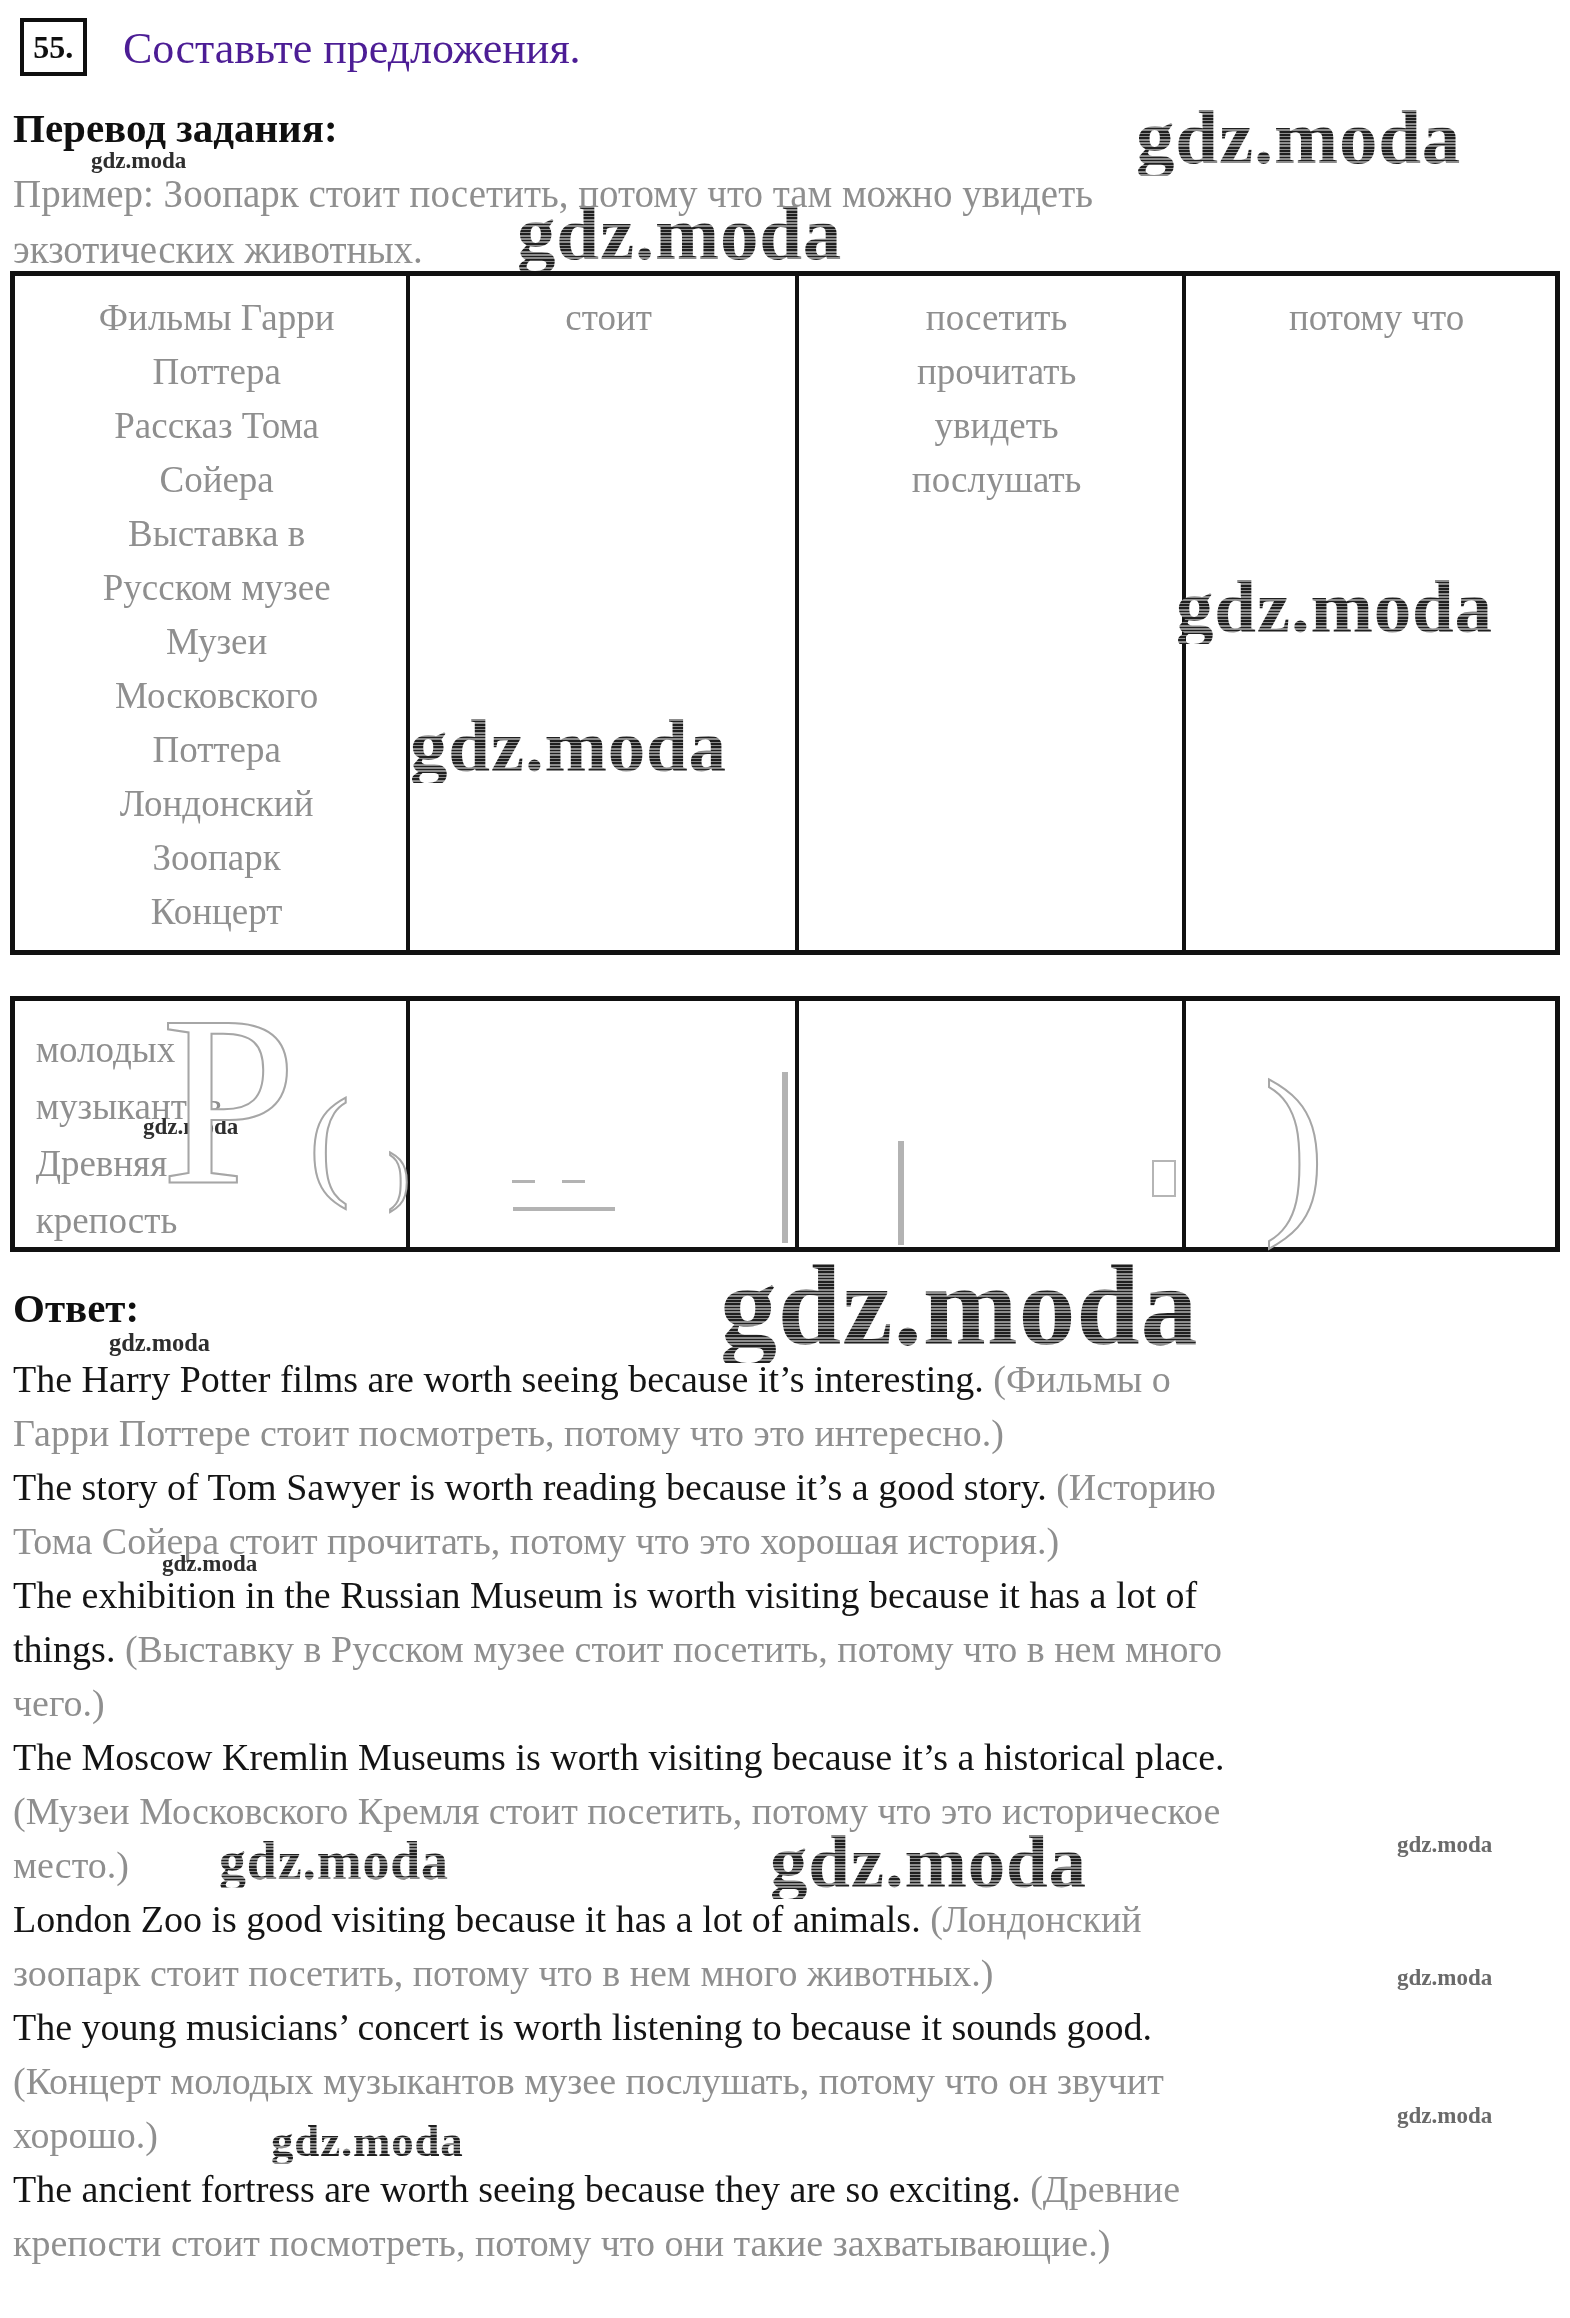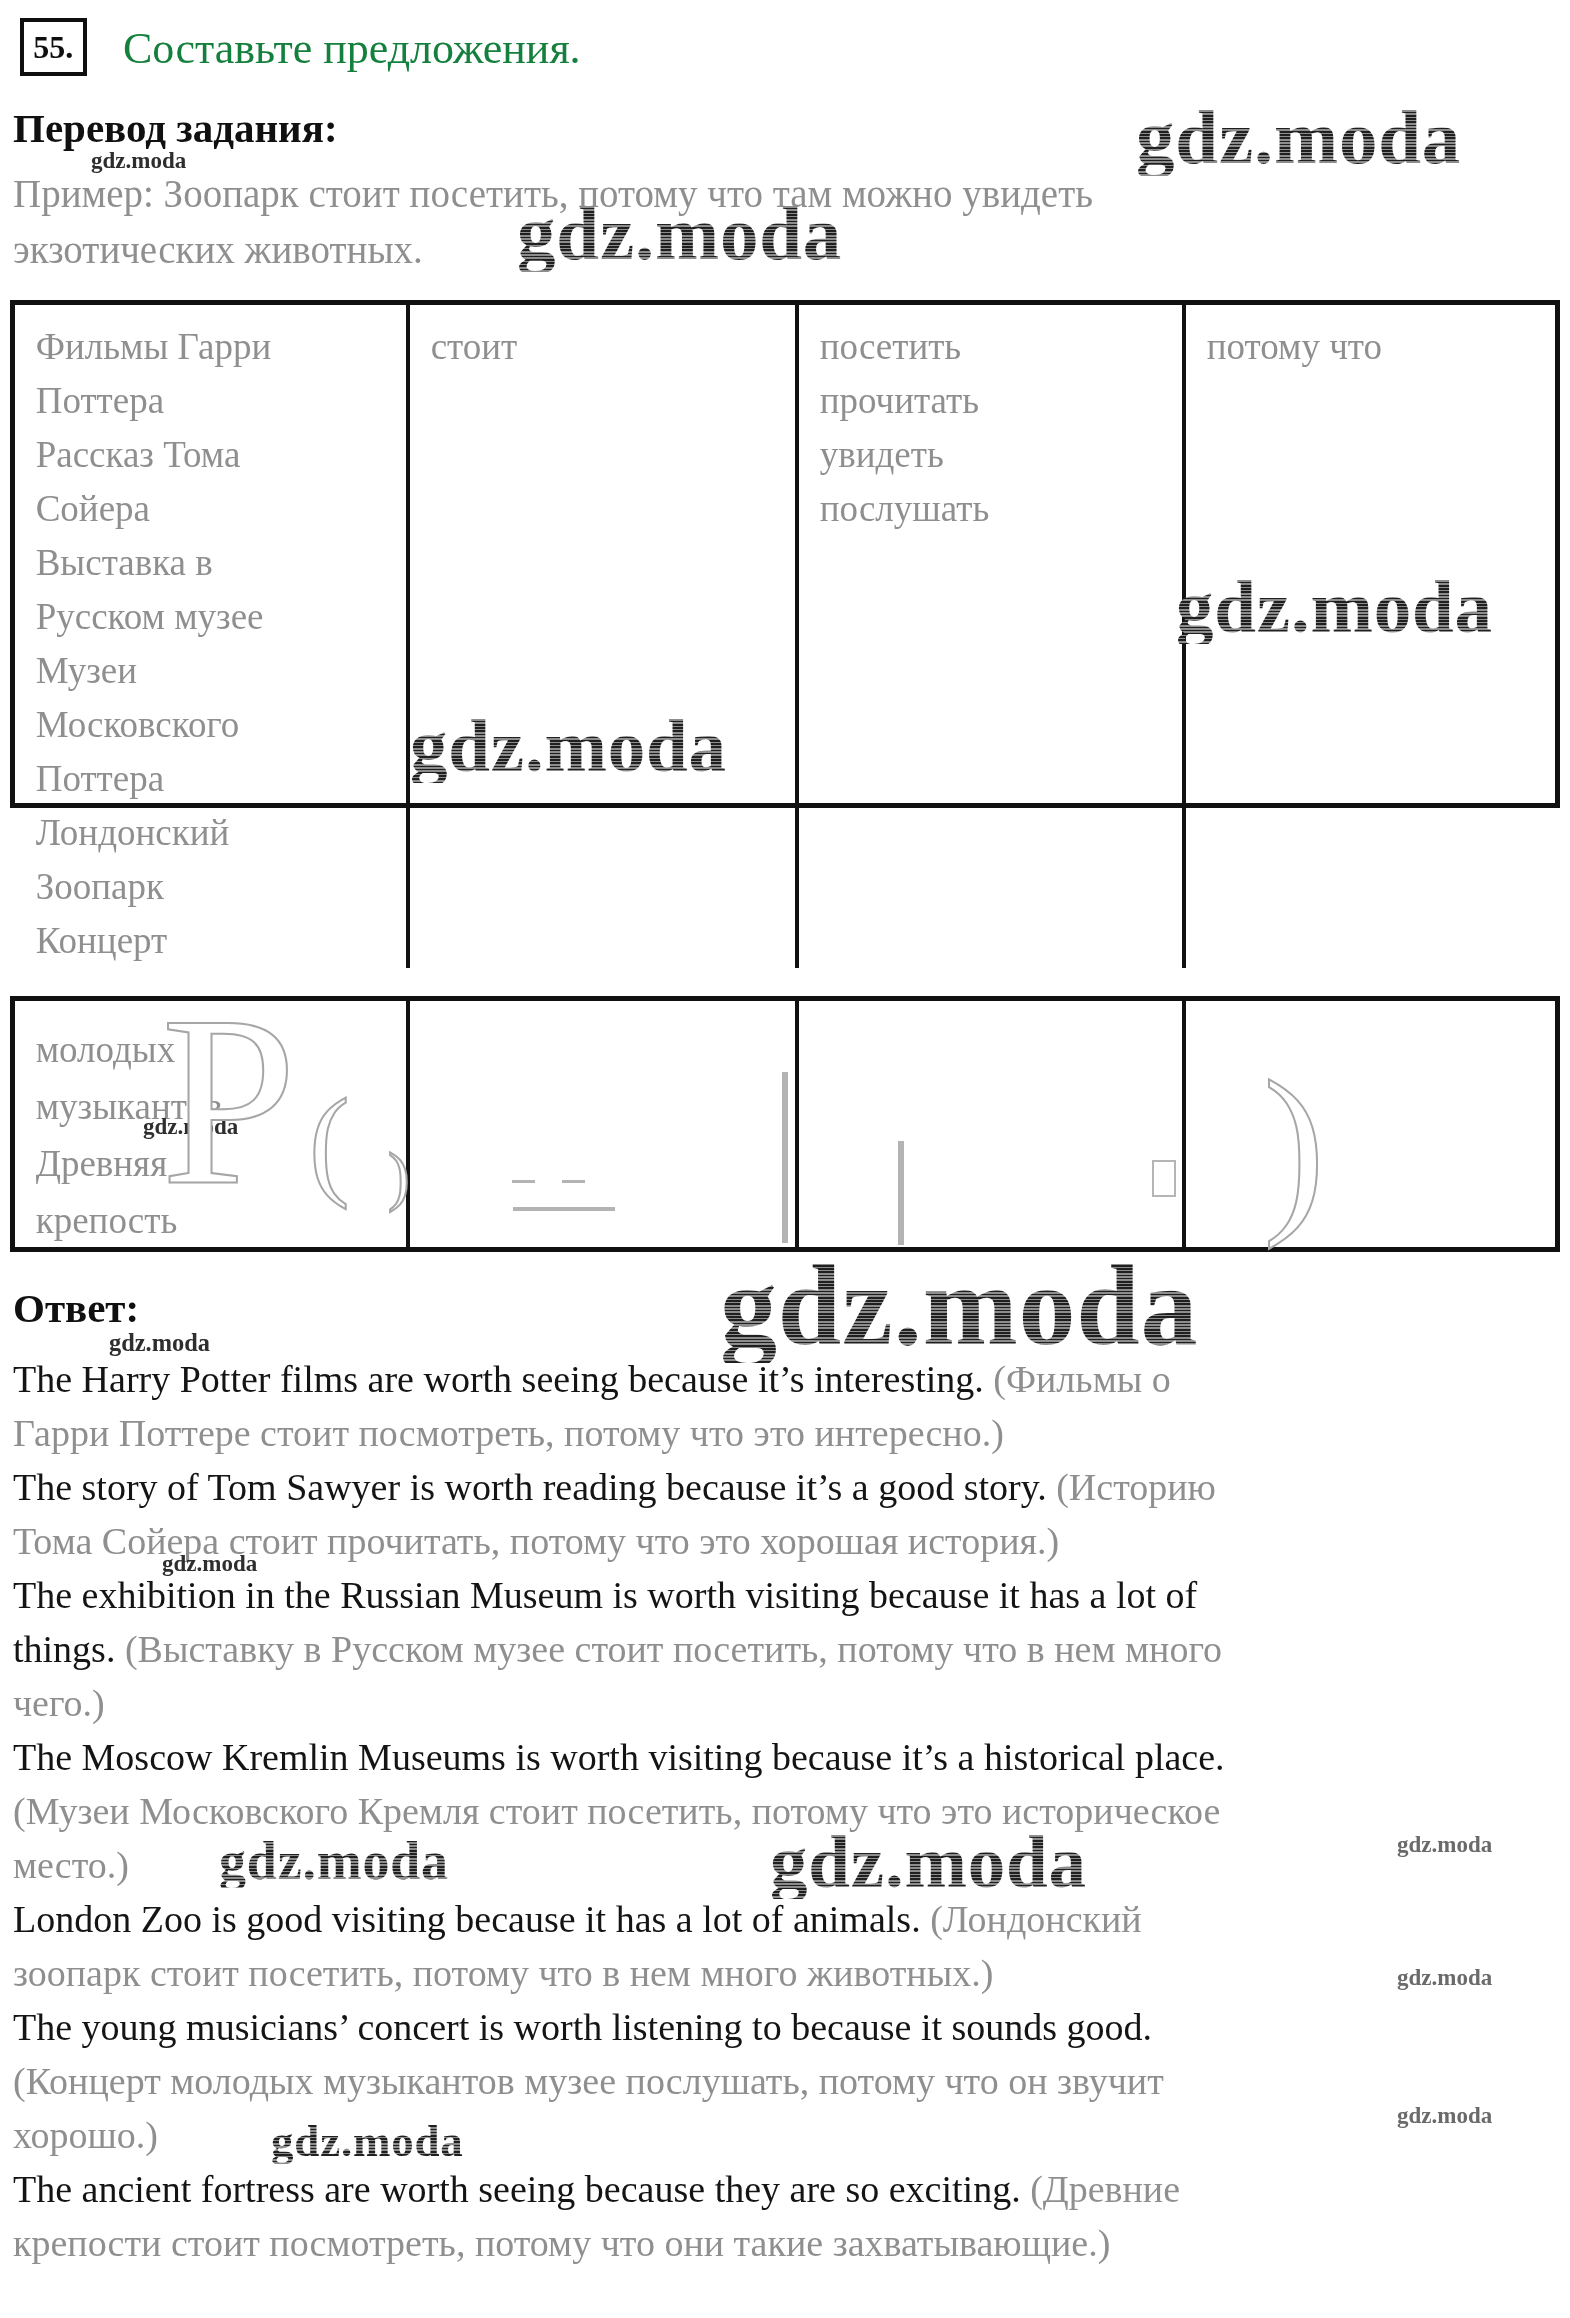--- a/index.html
+++ b/index.html
@@ -8,33 +8,33 @@
     font-family:"Liberation Serif", serif;overflow:hidden;
   }
   .gray{color:#8f8f8f;}
 
   
   .num-box{
     position:absolute;left:19.5px;top:18px;
     border:4.9px solid #0f0f0f;padding:0 9.7px;
     font-size:32px;font-weight:700;color:#0f0f0f;line-height:50px;
   }
-  .page-title{position:absolute;left:123px;top:23px;font-size:44px;color:#15803d;white-space:nowrap;}
+  .page-title{position:absolute;left:123px;top:23px;font-size:44px;color:#4c1d95;white-space:nowrap;}
   .trans-heading{position:absolute;left:13px;top:104px;font-size:41px;font-weight:700;color:#101010;white-space:nowrap;}
   .ex-line1{position:absolute;left:13px;top:171px;font-size:39px;white-space:nowrap;}
   .ex-line2{position:absolute;left:13px;top:227px;font-size:39px;white-space:nowrap;}
 
   
   .grid-table{
     position:absolute;left:9.7px;width:1550px;
     border:5.7px solid #111111;box-sizing:border-box;
     display:grid;grid-template-columns:391px 389px 387px auto;
     background:#ffffff;
   }
-  #table1{top:300px;height:508px;}
+  #table1{top:271px;height:684px;text-align:center;}
   #table2{top:996px;height:256px;}
   .tcol{box-sizing:border-box;padding:14.6px 8.1px 0 21px;font-size:37px;color:#8f8f8f;}
   .tcol + .tcol{border-left:4.1px solid #111111;}
   #table1 .cell-line{line-height:54px;white-space:nowrap;}
   #table2 .tcol{padding-top:19.5px;}
   #table2 .cell-line{line-height:57px;white-space:nowrap;}
 
   
   .ans-heading{position:absolute;left:13px;top:1284px;font-size:41px;font-weight:700;color:#101010;}
   #answers{position:absolute;left:13px;top:1352px;width:1552px;}

